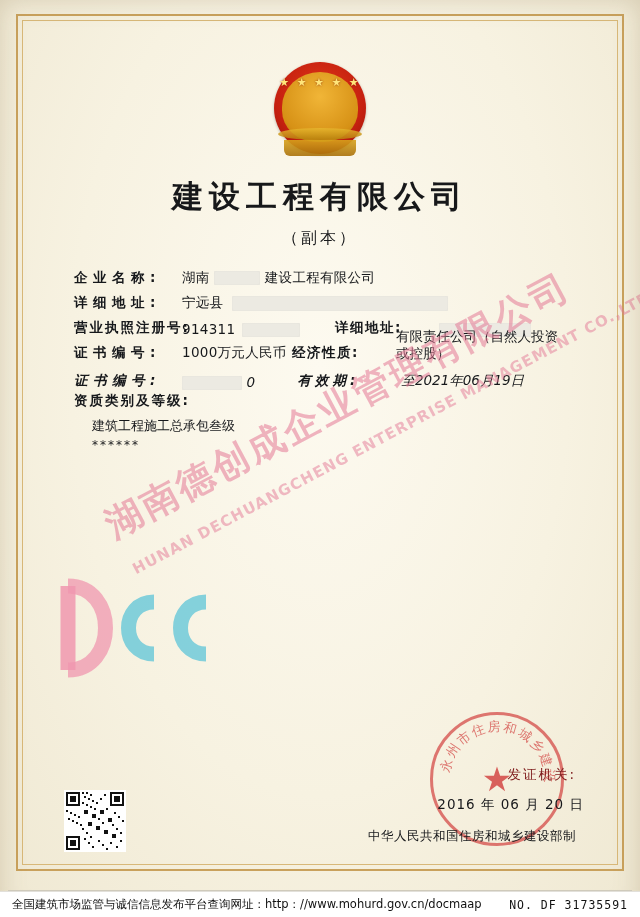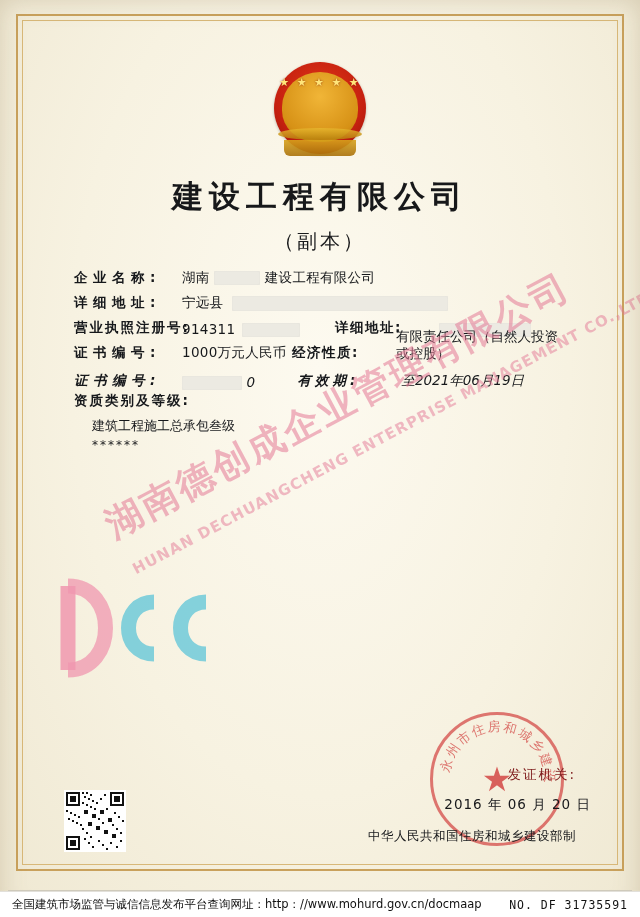--- a/index.html
+++ b/index.html
@@ -111,21 +111,21 @@
     letter-spacing: 6px;
     font-weight: bold;
     color: #17181a;
     font-family: "DejaVu Sans", "Liberation Sans", sans-serif;
   }
   .doc-subtitle {
     position: absolute;
     left: 0; right: 0;
     top: 228px;
     text-align: center;
-    font-size: 20px;
+    font-size: 16px;
     letter-spacing: 3px;
     color: #1a1b1d;
   }
 
   
   .fields {
     position: absolute;
     left: 74px;
     top: 262px;
     width: 492px;
@@ -271,21 +271,21 @@
     position: absolute;
     right: 64px;
     top: 766px;
     text-align: right;
     font-size: 13.5px;
     color: #7f1d1d;
     letter-spacing: 2px;
   }
   .issue-date {
     position: absolute;
-    right: 49px;
+    right: 56px;
     top: 796px;
     text-align: right;
     font-size: 13.5px;
     color: #17181b;
     letter-spacing: 1px;
   }
   .ministry {
     position: absolute;
     right: 64px;
     top: 828px;

